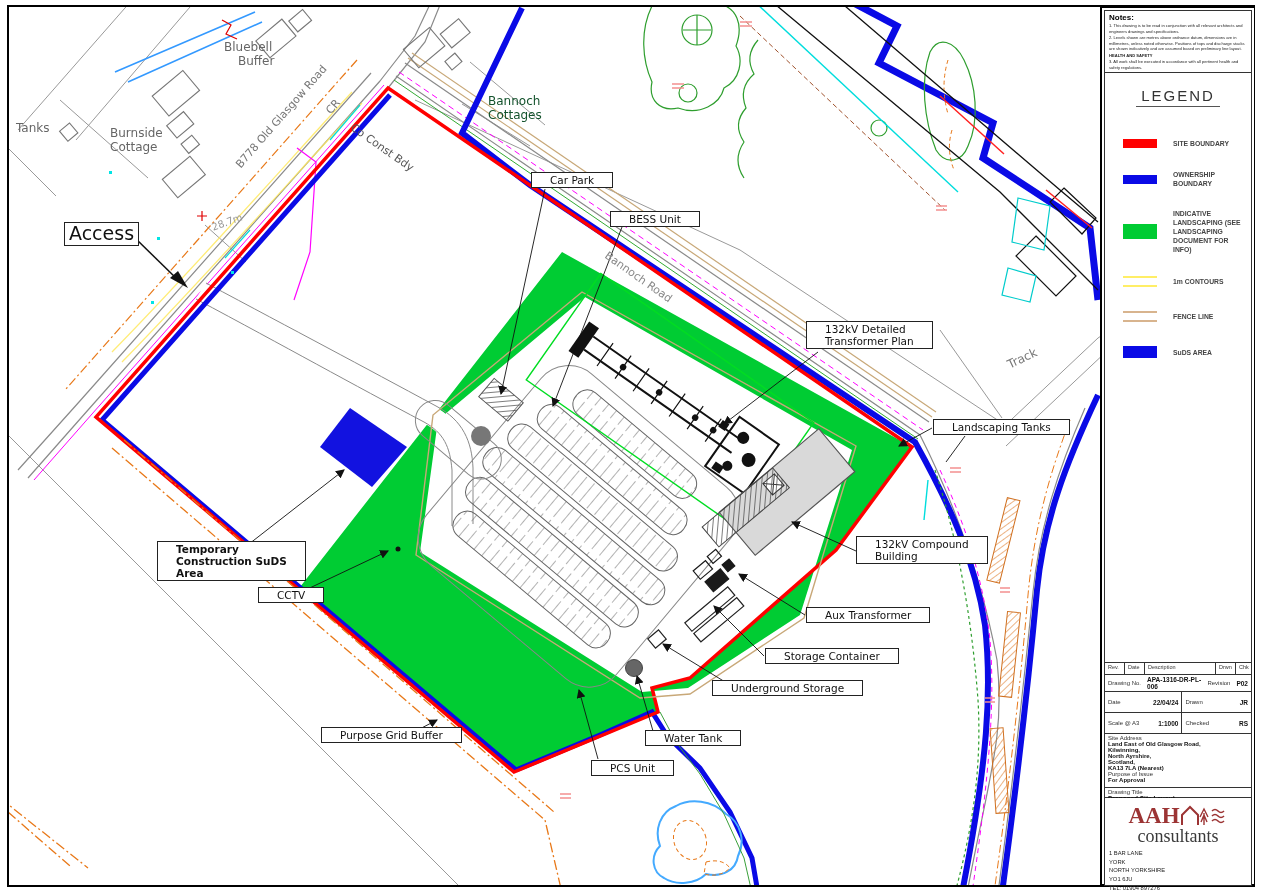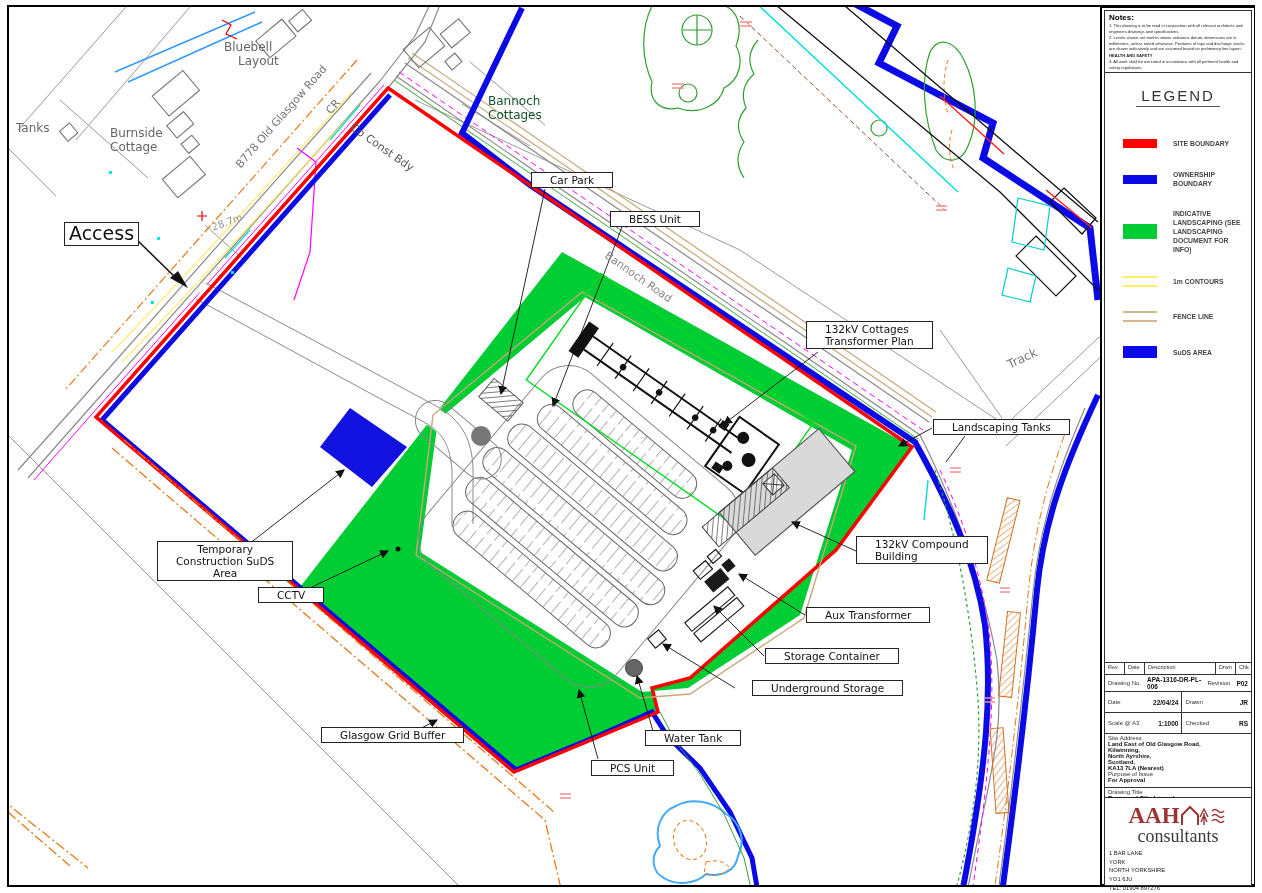--- a/index.html
+++ b/index.html
@@ -3,21 +3,21 @@
 <meta charset="utf-8">
 <style>
   html,body{margin:0;padding:0;background:#fff;}
   #sheet{position:relative;width:1262px;height:893px;background:#fff;overflow:hidden;
          font-family:"DejaVu Sans",sans-serif;}
   #plan-svg{position:absolute;left:0;top:0;z-index:1;}
   
   .callout{position:absolute;z-index:3;background:#fff;border:1px solid #222;color:#111;
            font-size:10.5px;line-height:1.15;padding:1px 18px;white-space:nowrap;}
   .callout.big{font-size:19px;padding:0 4px;border-width:1.5px;}
-  .callout.right{text-align:center;}
+  .callout.right{text-align:left;font-weight:bold;}
   .maptext{position:absolute;z-index:3;color:#666;font-size:12px;white-space:nowrap;
            transform-origin:0 50%;}
   .maptext.small{font-size:10px;color:#999;}
   
   #panel{position:absolute;left:1100px;top:6px;width:154px;height:880px;z-index:2;
          background:#fff;border:2px solid #000;border-right:none;box-sizing:border-box;
          font-family:"Liberation Sans",sans-serif;}
   .pbox{position:absolute;left:2px;right:2px;border:1px solid #333;box-sizing:border-box;background:#fff;}
   #notes-box{top:2px;height:70px;padding:2px 4px;}
   #notes-box .ntitle{font-size:8px;font-weight:bold;margin-bottom:1px;}
@@ -306,44 +306,44 @@
       <path d="M240,551 L344,470" marker-end="url(#arr)"></path>
       <path d="M410,734 L437,720" marker-end="url(#arr)"></path>
     </g>
   </g>
 </svg>
 
 <div class="callout big" style="left:64px;top:222px"><span>Access</span></div>
 <div class="callout" style="left:531px;top:172px"><span>Car Park</span></div>
 <div class="callout" style="left:610px;top:211px"><span>BESS Unit</span></div>
 <div class="callout" style="left:806px;top:321px">
-  <div>132kV Cottages</div>
+  <div>132kV Detailed</div>
       <div>Transformer Plan</div>
     </div>
 <div class="callout" style="left:933px;top:419px"><span>Landscaping Tanks</span></div>
 <div class="callout" style="left:856px;top:536px">
   <div>132kV Compound</div>
       <div>Building</div>
     </div>
 <div class="callout" style="left:806px;top:607px"><span>Aux Transformer</span></div>
 <div class="callout" style="left:765px;top:648px"><span>Storage Container</span></div>
-<div class="callout" style="left:752px;top:680px"><span>Underground Storage</span></div>
+<div class="callout" style="left:712px;top:680px"><span>Underground Storage</span></div>
 <div class="callout" style="left:645px;top:730px"><span>Water Tank</span></div>
 <div class="callout" style="left:591px;top:760px"><span>PCS Unit</span></div>
 <div class="callout" style="left:258px;top:587px"><span>CCTV</span></div>
 <div class="callout right" style="left:157px;top:541px">
   <div>Temporary</div>
       <div>Construction SuDS</div>
       <div>Area</div>
     </div>
-<div class="callout" style="left:321px;top:727px"><span>Glasgow Grid Buffer</span></div>
+<div class="callout" style="left:321px;top:727px"><span>Purpose Grid Buffer</span></div>
 
 <div class="maptext" style="left:224px;top:40px">
   <div>Bluebell</div>
-  <div class="dark" style="margin-left:14px">Layout</div>
+  <div class="dark" style="margin-left:14px">Buffer</div>
     </div>
 <div class="maptext" style="left:16px;top:121px"><span>Tanks</span></div>
 <div class="maptext" style="left:110px;top:126px">
   <div>Burnside</div>
       <div>Cottage</div>
     </div>
 <div class="maptext" style="left:488px;top:94px;color:#14532d">
   <div>Bannoch</div>
       <div>Cottages</div>
     </div>

